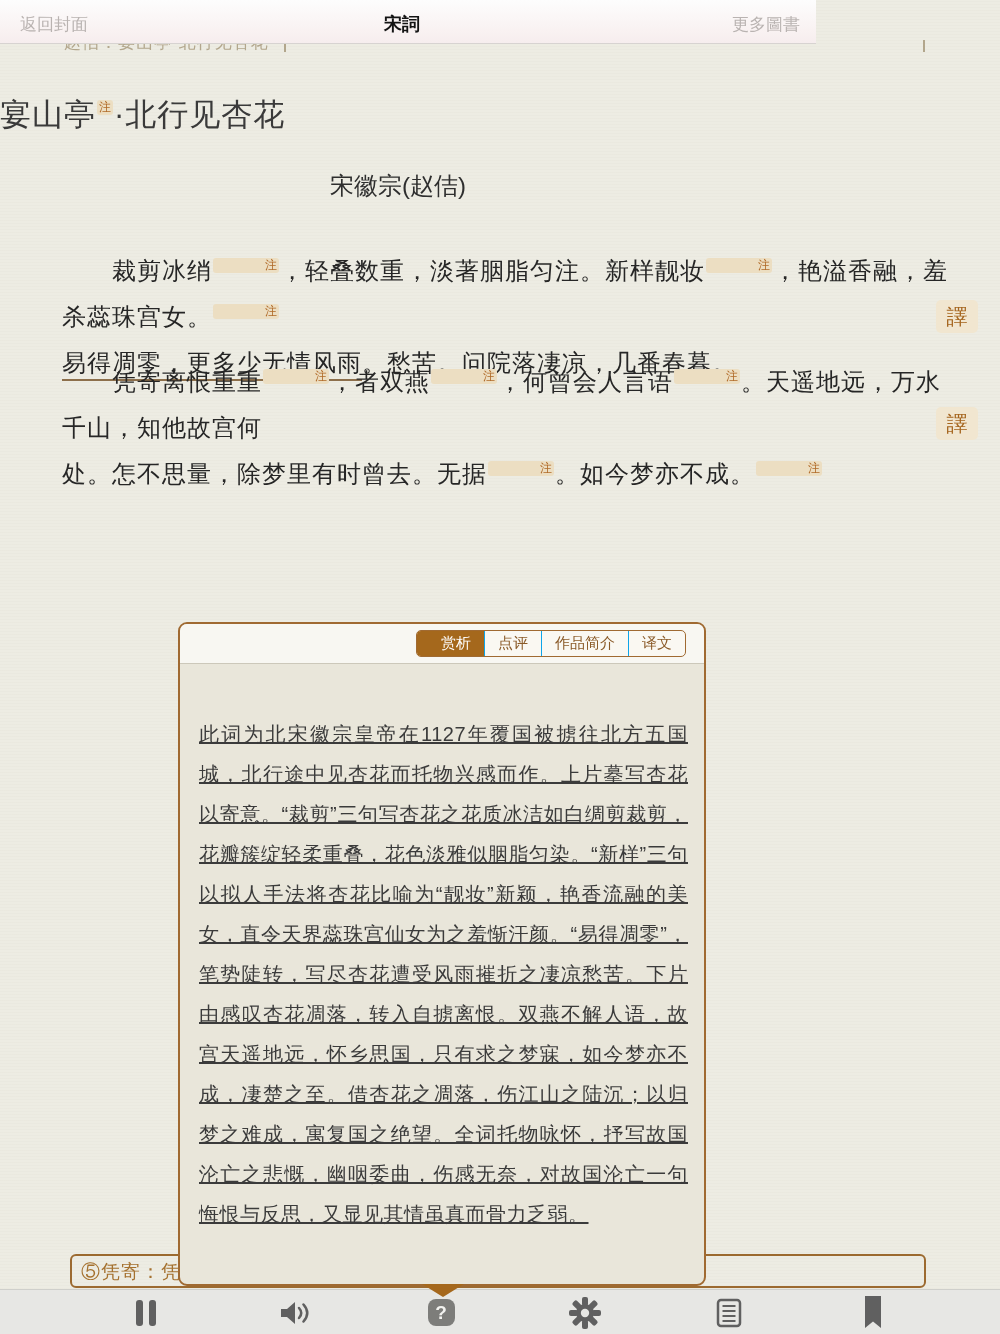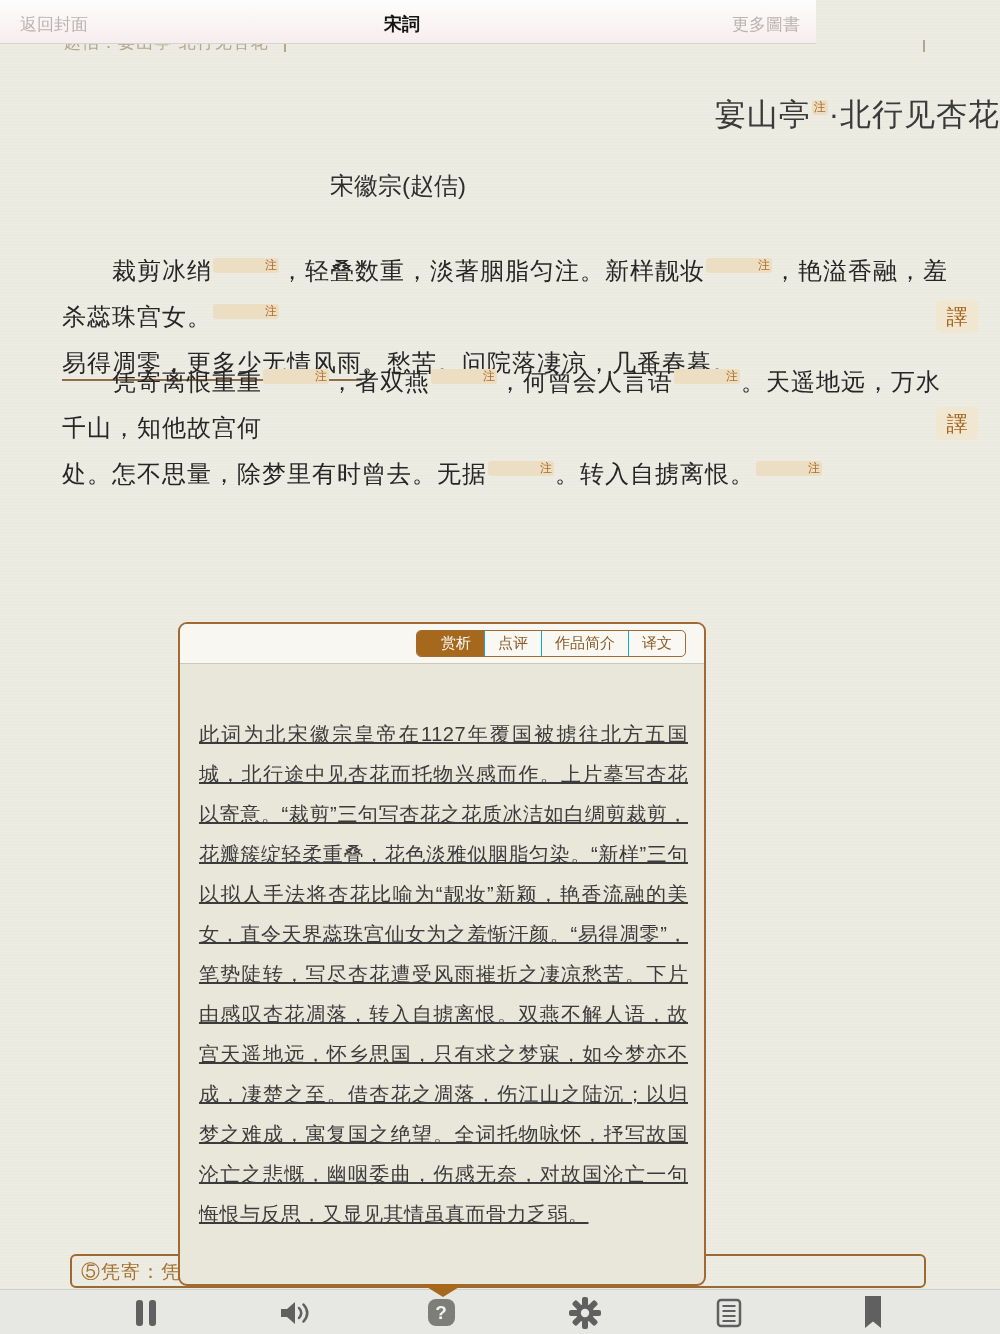--- a/index.html
+++ b/index.html
@@ -24,21 +24,21 @@
   .nav-title { position:absolute; left:0; right:12px; top:12px; text-align:center; font-size:18px; font-weight:bold; color:#141414; }
   .nav-more { position:absolute; right:16px; top:13px; font-size:17px; color:#b9b3b1; cursor:pointer; }
 
   
   .breadcrumb { position:absolute; top:31px; left:64px; z-index:1; font-size:17px; letter-spacing:1px; color:#b2a68c; }
   .crumb-tick { position:absolute; top:40px; width:2px; height:12px; background:#b2a68c; z-index:1; }
   .crumb-tick.t1 { left:284px; }
   .crumb-tick.t2 { left:923px; }
 
   
-  .poem-title { position:absolute; top:94px; left:0; width:1000px; text-align:right; font-size:31px; color:#3a3a3a; letter-spacing:1px; }
+  .poem-title { position:absolute; top:94px; left:0; width:1000px; text-align:left; font-size:31px; color:#3a3a3a; letter-spacing:1px; }
   .poem-author { position:absolute; top:170px; left:0; width:796px; text-align:center; font-size:24px; color:#2e2e2e; }
 
   .stanza {
     position:absolute; left:62px; width:900px;
     font-size:24px; line-height:46px; color:#262626;
     text-indent:50px; letter-spacing:1px;
   }
   #stanza1 { top:248px; }
   #stanza2 { top:359px;font-family:Liberation Serif, serif; }
   .underlined { border-bottom:2px solid #8d6f4b; padding-bottom:3px; }
@@ -137,21 +137,21 @@
 </div>
 
 <div class="poem-title">
   <span>宴山亭</span><span class="note-sup">注</span><span>·北行见杏花</span>
 </div>
 <div class="poem-author">宋徽宗(赵佶)</div>
 
 <div class="stanza" id="stanza1"><span>裁剪冰绡</span><span class="note-sup">注</span><span>，轻叠数重，淡著胭脂匀注。新样靓妆</span><span class="note-sup">注</span><span>，艳溢香融，羞杀蕊珠宫女。</span><span class="note-sup">注</span><br><span class="underlined">易得凋零，更多少无情风雨</span><span>。愁苦。问院落凄凉，几番春暮。</span></div>
 <div class="translate-btn" id="tbtn1">譯</div>
 
-<div class="stanza" id="stanza2"><span>凭寄离恨重重</span><span class="note-sup">注</span><span>，者双燕</span><span class="note-sup">注</span><span>，何曾会人言语</span><span class="note-sup">注</span><span>。天遥地远，万水千山，知他故宫何</span><br><span>处。怎不思量，除梦里有时曾去。无据</span><span class="note-sup">注</span><span>。转入自掳离恨。</span><span class="note-sup">注</span></div>
+<div class="stanza" id="stanza2"><span>凭寄离恨重重</span><span class="note-sup">注</span><span>，者双燕</span><span class="note-sup">注</span><span>，何曾会人言语</span><span class="note-sup">注</span><span>。天遥地远，万水千山，知他故宫何</span><br><span>处。怎不思量，除梦里有时曾去。无据</span><span class="note-sup">注</span><span>。如今梦亦不成。</span><span class="note-sup">注</span></div>
 <div class="translate-btn" id="tbtn2">譯</div>
 
 <div class="footnote">⑤凭寄：凭谁寄</div>
 
 <div class="popup">
   <div class="popup-header">
     <div class="tab-group">
         <div class="ptab active">赏析</div>
         <div class="ptab">点评</div>
         <div class="ptab">作品简介</div>

